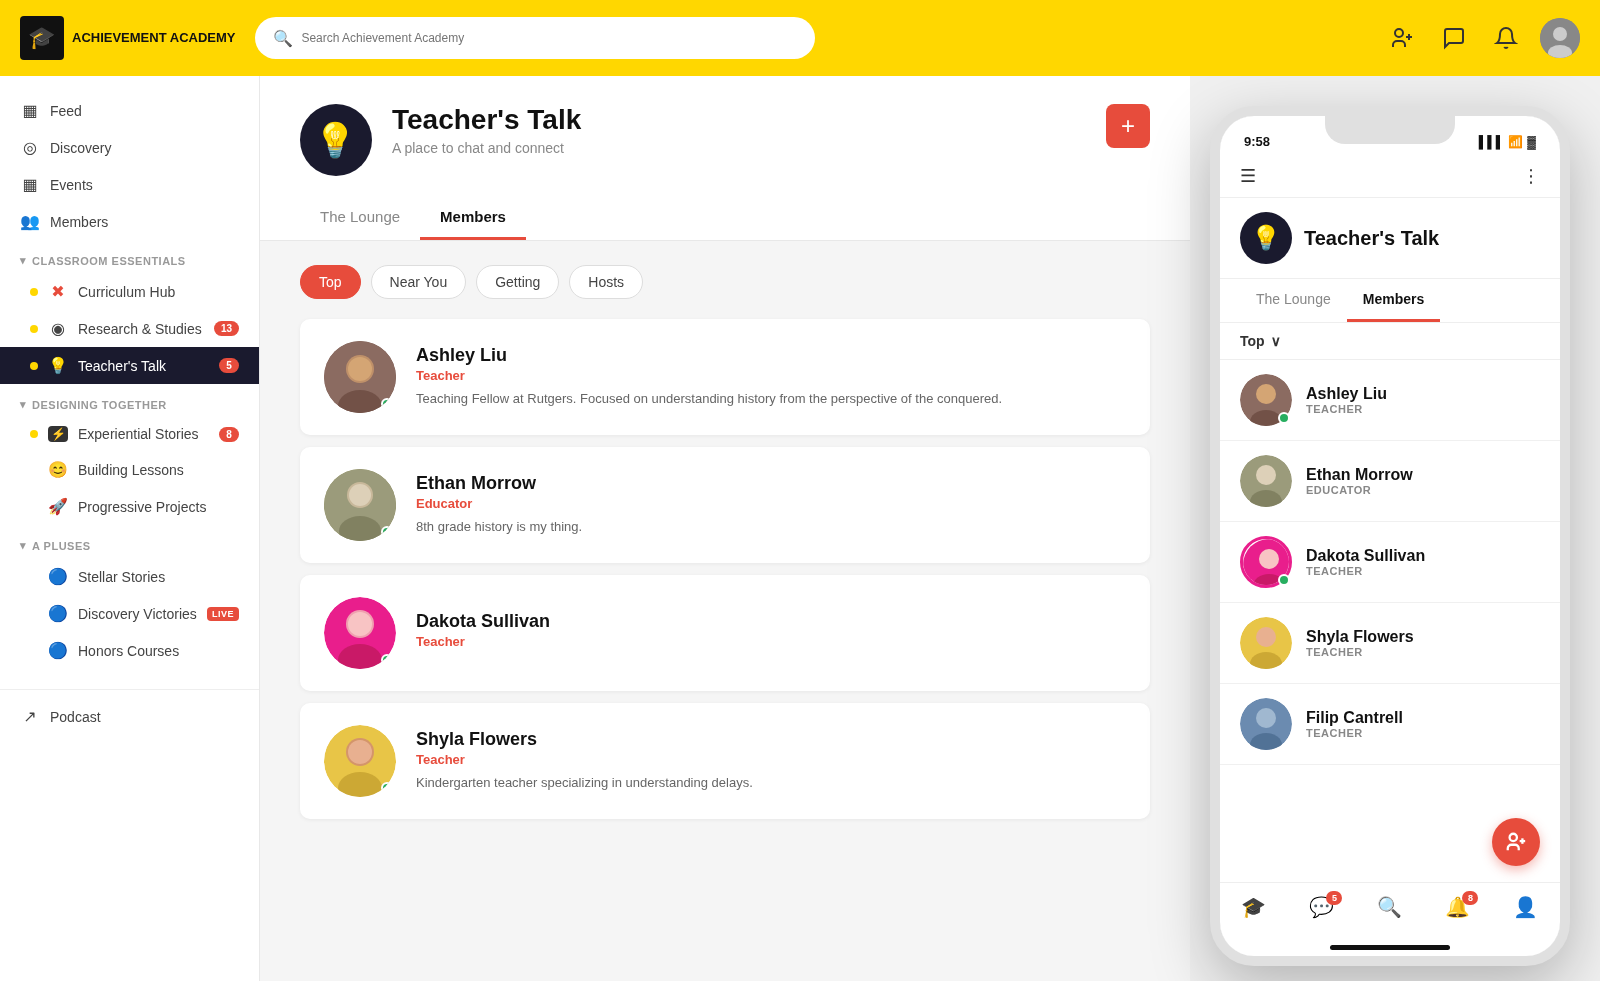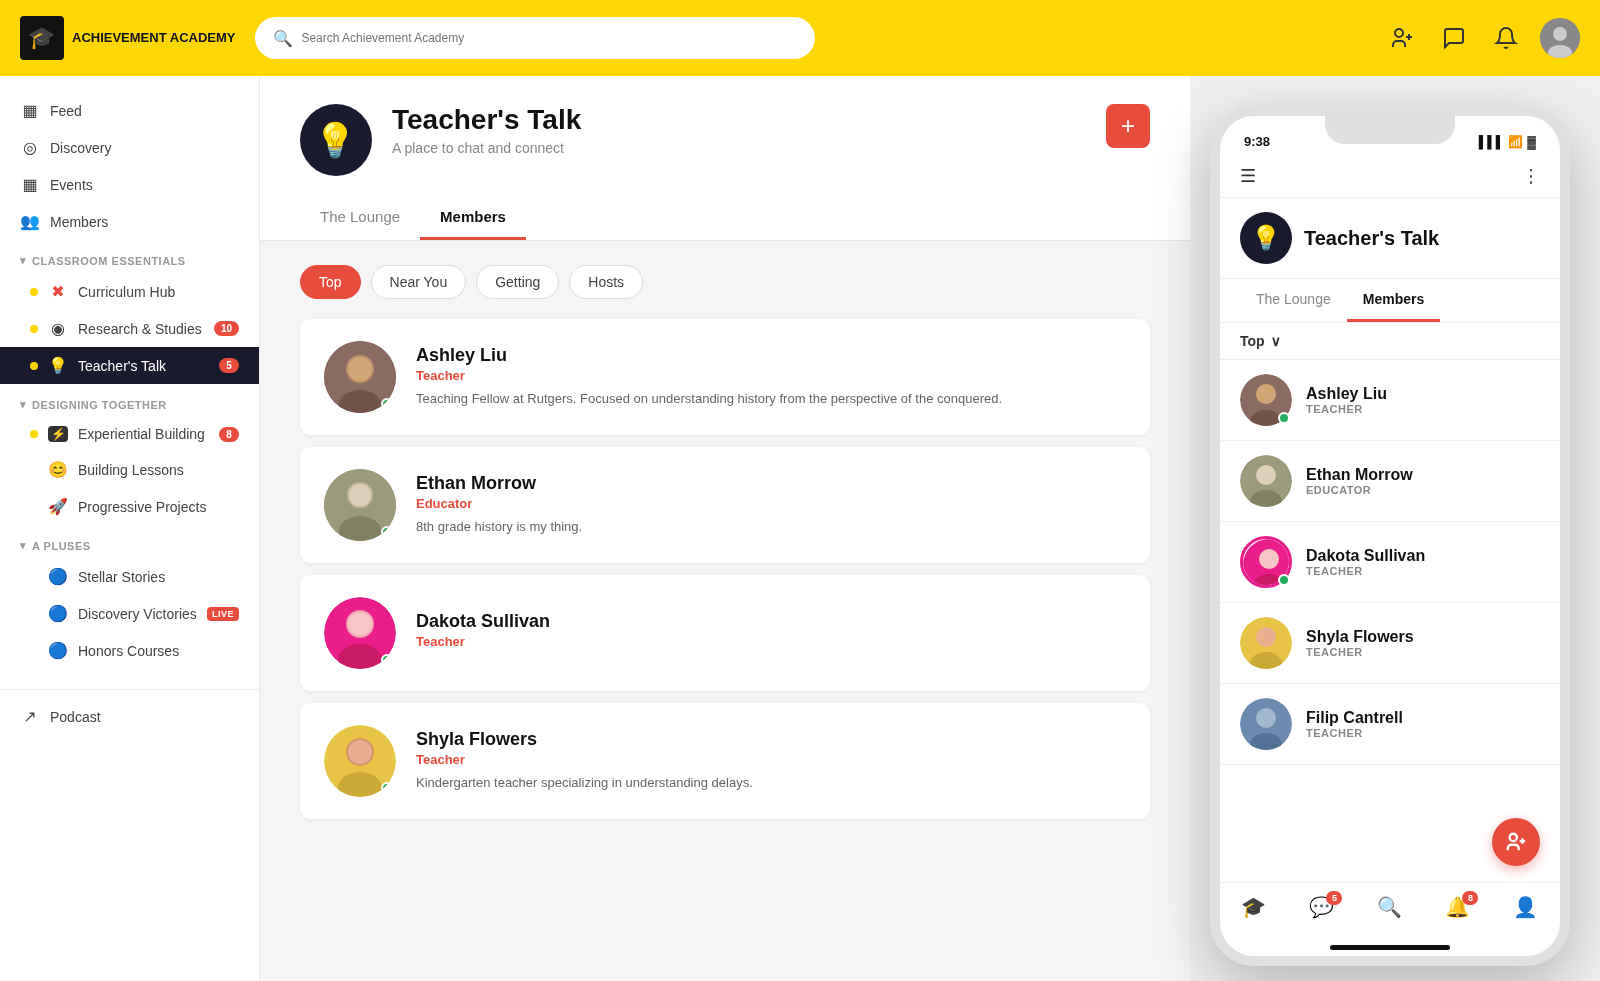--- a/index.html
+++ b/index.html
@@ -589,37 +589,37 @@
     </div>
     <div class="sidebar-item" style="padding-left:30px;">
       <span class="dot-indicator active-dot" style="background:#FFD700;"></span>
       <span class="sidebar-icon" style="color:#e74c3c;">✖</span>
       <span class="sidebar-label">Curriculum Hub</span>
     </div>
     <div class="sidebar-item" style="padding-left:30px;">
       <span class="dot-indicator"></span>
       <span class="sidebar-icon">◉</span>
       <span class="sidebar-label">Research &amp; Studies</span>
-      <span class="sidebar-badge">10</span>
+      <span class="sidebar-badge">13</span>
     </div>
     <div class="sidebar-item active" style="padding-left:30px; background:#1a1a2e; border-radius:0;">
       <span class="dot-indicator" style="background:#FFD700;"></span>
       <span class="sidebar-icon">💡</span>
       <span class="sidebar-label" style="color:#fff;">Teacher's Talk</span>
       <span class="sidebar-badge">5</span>
     </div>
 
     <div class="sidebar-category">
       <span>▾</span>
       <span>Designing Together</span>
     </div>
     <div class="sidebar-item" style="padding-left:30px;">
       <span class="dot-indicator"></span>
       <span class="sidebar-icon" style="color:#FFD700; background:#333; border-radius:4px; padding:1px 3px; font-size:12px;">⚡</span>
-      <span class="sidebar-label">Experiential Building</span>
+      <span class="sidebar-label">Experiential Stories</span>
       <span class="sidebar-badge">8</span>
     </div>
     <div class="sidebar-item" style="padding-left:30px;">
       <span class="dot-indicator" style="background:transparent;"></span>
       <span class="sidebar-icon">😊</span>
       <span class="sidebar-label">Building Lessons</span>
     </div>
     <div class="sidebar-item" style="padding-left:30px;">
       <span class="dot-indicator" style="background:transparent;"></span>
       <span class="sidebar-icon">🚀</span>
@@ -748,21 +748,21 @@
       </div>
     </div>
   </div>
 
   <div class="phone-mockup">
     <div class="phone-shell">
       <div class="notch"></div>
       <div class="phone-inner">
 
         <div class="phone-status-bar" style="padding-top:18px;">
-          <span>9:38</span>
+          <span>9:58</span>
           <div class="phone-status-icons">
             <span>▌▌▌</span>
             <span>📶</span>
             <span>▓</span>
           </div>
         </div>
 
         <div class="phone-nav-bar">
           <span class="phone-nav-icon">☰</span>
           <span class="phone-nav-icon">⋮</span>

